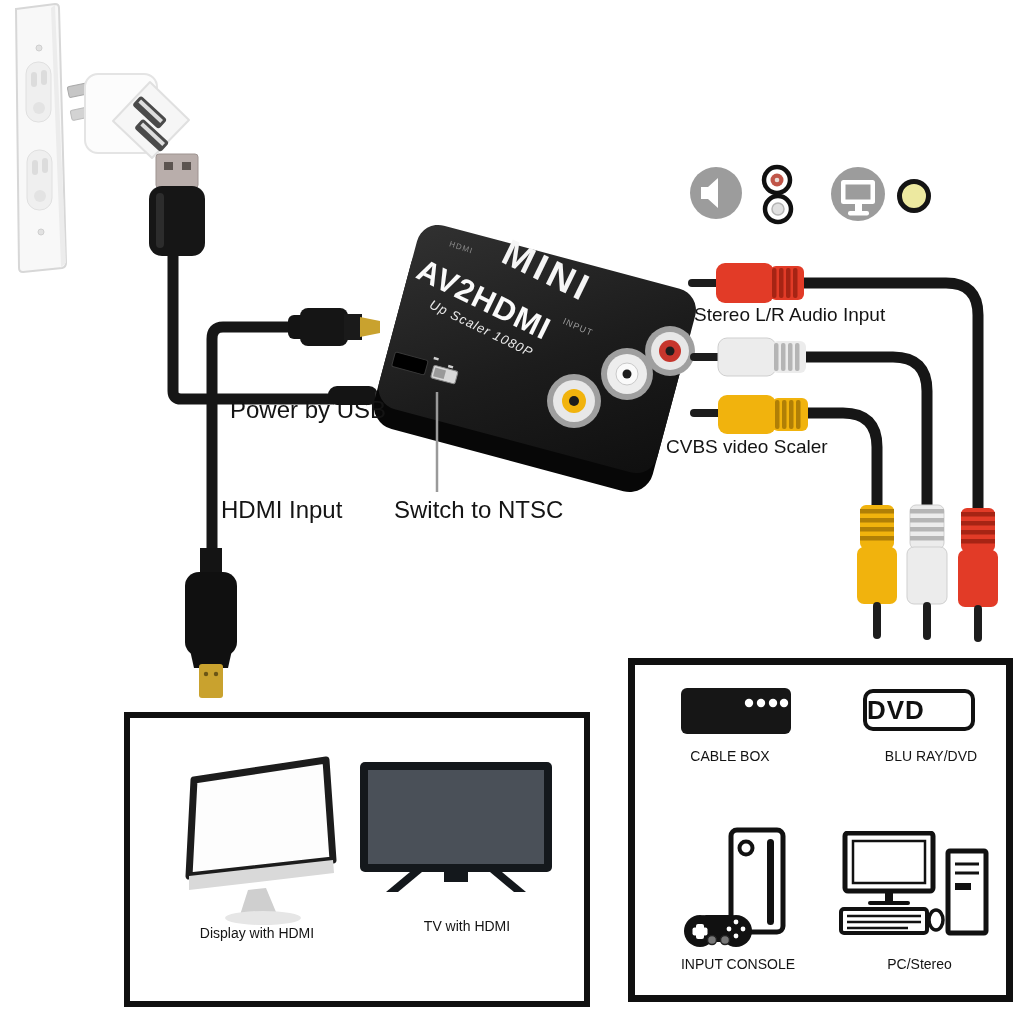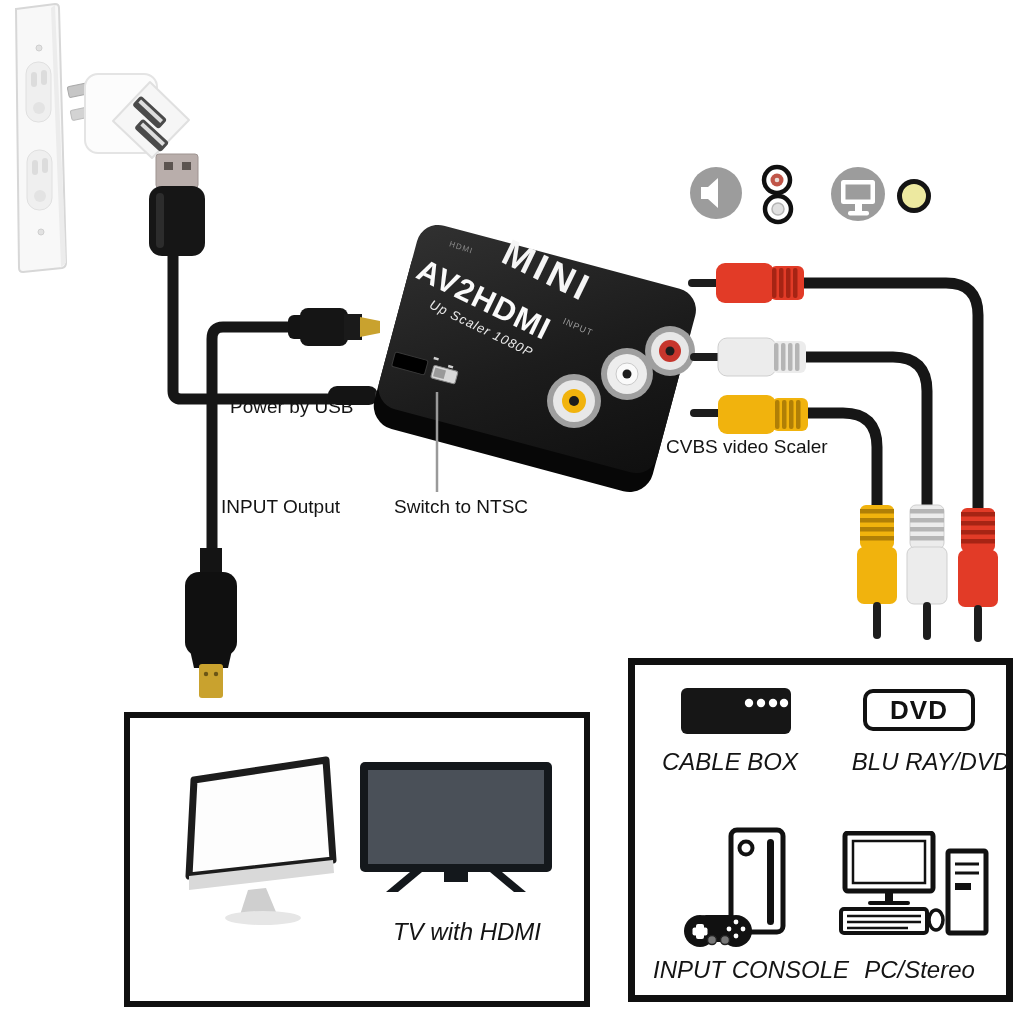--- a/index.html
+++ b/index.html
@@ -1,37 +1,37 @@
 <!DOCTYPE html>
 <html><head>
 <meta charset="utf-8">
 <style>
   html,body{margin:0;padding:0;background:#fff;}
   #stage{position:relative;width:1024px;height:1011px;background:#fff;overflow:hidden;
          font-family:"Liberation Sans",sans-serif;color:#111;}
   #diagram-svg{position:absolute;left:0;top:0;z-index:1;}
-  .callout{position:absolute;z-index:3;font-size:19px;color:#141414;white-space:nowrap;}
+  .callout{position:absolute;z-index:3;font-size:24px;color:#141414;white-space:nowrap;}
   .callout.small{font-size:19px;}
   
   .dev-text{position:absolute;z-index:3;color:#fff;white-space:nowrap;}
   #mini-logo{left:500px;top:250px;transform:rotate(26deg);font-size:37px;font-weight:900;
              letter-spacing:4px;color:#f5f5f5;}
   #model-wrap{left:408px;top:281px;transform:rotate(26deg);}
   #model-name{font-size:31px;font-weight:800;letter-spacing:1px;color:#fafafa;}
   #model-sub{font-size:13px;font-style:italic;color:#e8e8e8;margin:1px 0 0 26px;letter-spacing:1px;}
   #input-port-label{left:562px;top:322px;transform:rotate(24deg);font-size:9px;color:#9a9a9a;letter-spacing:1px;}
   #hdmi-port-label{left:449px;top:243px;transform:rotate(18deg);font-size:8px;color:#8b8b8b;letter-spacing:1px;}
   
   .panel{position:absolute;z-index:2;background:#fff;border:6px solid #101010;box-sizing:border-box;}
   #displays-panel{left:124px;top:712px;width:466px;height:295px;}
   #sources-panel{left:628px;top:658px;width:385px;height:344px;border-width:7px;}
-  .panel .p-label{position:absolute;font-size:24px;color:#141414;text-align:center;white-space:nowrap;font-style:italic;}
+  .panel .p-label{position:absolute;font-size:14px;color:#141414;text-align:center;white-space:nowrap;}
   .panel svg{position:absolute;}
   #dvd-badge{position:absolute;left:228px;top:24px;width:112px;height:42px;border:4px solid #111;
-             border-radius:10px;box-sizing:border-box;display:flex;align-items:center;justify-content:center;
+             border-radius:10px;box-sizing:border-box;display:flex;align-items:center;justify-content:flex-start;
              font-size:26px;font-weight:800;letter-spacing:1px;color:#111;}
   #cablebox-icon-wrap{position:absolute;left:46px;top:23px;}
 </style>
 </head>
 <body>
 
 <div id="stage">
 
   <svg id="diagram-svg" width="1024" height="1011" viewBox="0 0 1024 1011">
     <defs>
@@ -233,38 +233,40 @@
 
   <div class="dev-text" id="mini-logo">MINI</div>
   <div class="dev-text" id="model-wrap">
     <div id="model-name">AV2HDMI</div>
     <div id="model-sub">Up Scaler 1080P</div>
   </div>
   <div class="dev-text" id="input-port-label">INPUT</div>
   <div class="dev-text" id="hdmi-port-label">HDMI</div>
 
   <div class="callout" style="left:230px;top:396px">Power by USB</div>
-  <div class="callout" style="left:221px;top:496px">INPUT Output</div>
+  <div class="callout" style="left:221px;top:496px">HDMI Input</div>
   <div class="callout" style="left:394px;top:496px">Switch to NTSC</div>
+  <div class="callout small" style="left:694px;top:304px">Stereo L/R Audio Input</div>
   <div class="callout small" style="left:666px;top:436px">CVBS video Scaler</div>
 
   <div class="panel" id="displays-panel">
     <svg style="left:38px;top:34px" width="175" height="175" viewBox="0 0 175 175">
       <polygon points="26,28 158,8 165,108 21,124" fill="#fdfdfd" stroke="#1c1c1c" stroke-width="7" stroke-linejoin="round"></polygon>
       <polygon points="21,124 165,108 166,121 21,138" fill="#d9d9d9"></polygon>
       <polygon points="80,138 98,136 108,160 72,163" fill="#cfcfcf"></polygon>
       <ellipse cx="95" cy="166" rx="38" ry="7" fill="#e6e6e6"></ellipse>
     </svg>
     <svg style="left:228px;top:42px" width="200" height="140" viewBox="0 0 200 140">
       <rect x="2" y="2" width="192" height="110" rx="5" fill="#14181c"></rect>
       <rect x="10" y="10" width="176" height="94" fill="url(#tvScreen)" style="fill:#4a5058"></rect>
       <rect x="86" y="112" width="24" height="10" fill="#14181c"></rect>
       <polygon points="52,112 64,112 40,132 28,132" fill="#14181c"></polygon>
       <polygon points="132,112 144,112 168,132 156,132" fill="#14181c"></polygon>
     </svg>
+    <div class="p-label" style="left:22px;top:207px;width:210px">Display with HDMI</div>
     <div class="p-label" style="left:252px;top:200px;width:170px">TV with HDMI</div>
   </div>
 
   <div class="panel" id="sources-panel">
     <span id="cablebox-icon-wrap">
       <svg width="110" height="46" viewBox="0 0 110 46">
         <rect x="0" y="0" width="110" height="46" rx="6" fill="#161616"></rect>
         <circle cx="68" cy="15" r="4.2" fill="#fff"></circle>
         <circle cx="80" cy="15" r="4.2" fill="#fff"></circle>
         <circle cx="92" cy="15" r="4.2" fill="#fff"></circle>

